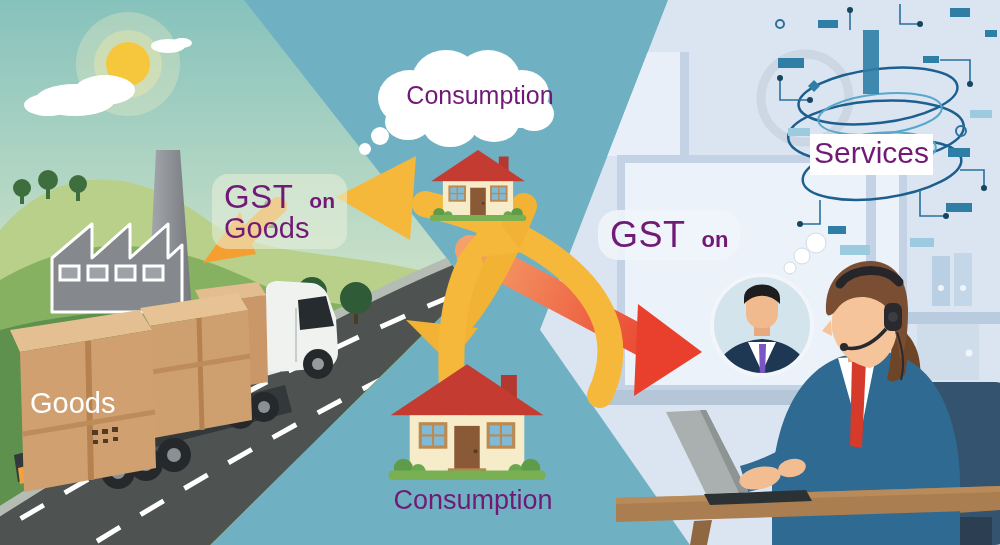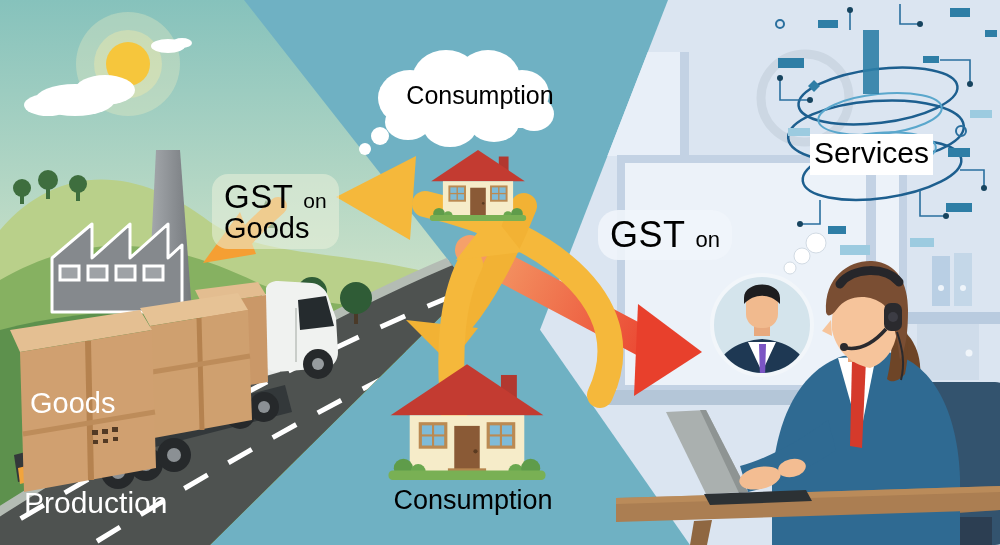--- a/index.html
+++ b/index.html
@@ -4,24 +4,24 @@
 <style>
   html,body{margin:0;padding:0;background:#222;}
   .canvas{position:relative;width:1000px;height:545px;overflow:hidden;
     font-family:"Liberation Sans",sans-serif;background:#6fb1c3;}
   .layer{position:absolute;inset:0;}
   .scene-left{clip-path:polygon(0 0,24.4% 0,47% 52.8%,21% 100%,0 100%);z-index:1;}
   .scene-right{clip-path:polygon(66.8% 0,100% 0,100% 100%,69% 100%,54% 60.5%);z-index:1;}
   .arrows{z-index:2;pointer-events:none;}
   .mid{position:absolute;z-index:3;}
   .fg{position:absolute;z-index:3;}
-  .lbl{position:absolute;z-index:4;color:#000000;line-height:1.05;}
+  .lbl{position:absolute;z-index:4;color:#701a75;line-height:1.05;}
   .bubble{border-radius:16px;padding:6px 12px;}
   .bubble .big{font-size:33px;font-weight:500;letter-spacing:.5px;}
-  .bubble .small{font-size:21px;font-weight:400;margin-left:10px;}
+  .bubble .small{font-size:21px;font-weight:700;margin-left:16px;}
   .bubble .l2{font-size:29px;font-weight:400;margin-top:-2px;}
   .goods-bubble{left:212px;top:174px;background:rgba(234,240,219,.55);}
   .serv-bubble{left:598px;top:210px;background:rgba(240,245,251,.88);border-radius:20px;text-align:center;}
   .serv-bubble .big{font-size:36px;}
   .serv-bubble .small{font-size:22px;}
   .serv-bubble .l2{font-size:30px;}
   .consump-top{left:385px;top:82px;width:190px;text-align:center;font-size:25px;font-weight:500;}
   .consump-bot{left:378px;top:486px;width:190px;text-align:center;font-size:27px;font-weight:500;}
   .services-box{left:810px;top:134px;background:#ffffff;padding:3px 4px 6px;font-size:30px;font-weight:500;}
   .white-word{color:#ffffff;font-weight:500;}
@@ -365,14 +365,13 @@
     <div><span class="big">GST</span><span class="small">on</span></div>
     <div class="l2">Goods</div>
   </div>
 
   <div class="lbl bubble serv-bubble">
     <div><span class="big">GST</span><span class="small">on</span></div>
   </div>
 
   <div class="lbl services-box">Services</div>
   <div class="lbl white-word goods-word">Goods</div>
-  <div class="lbl white-word production-word">Production</div>
 </div>
 
 </body></html>

